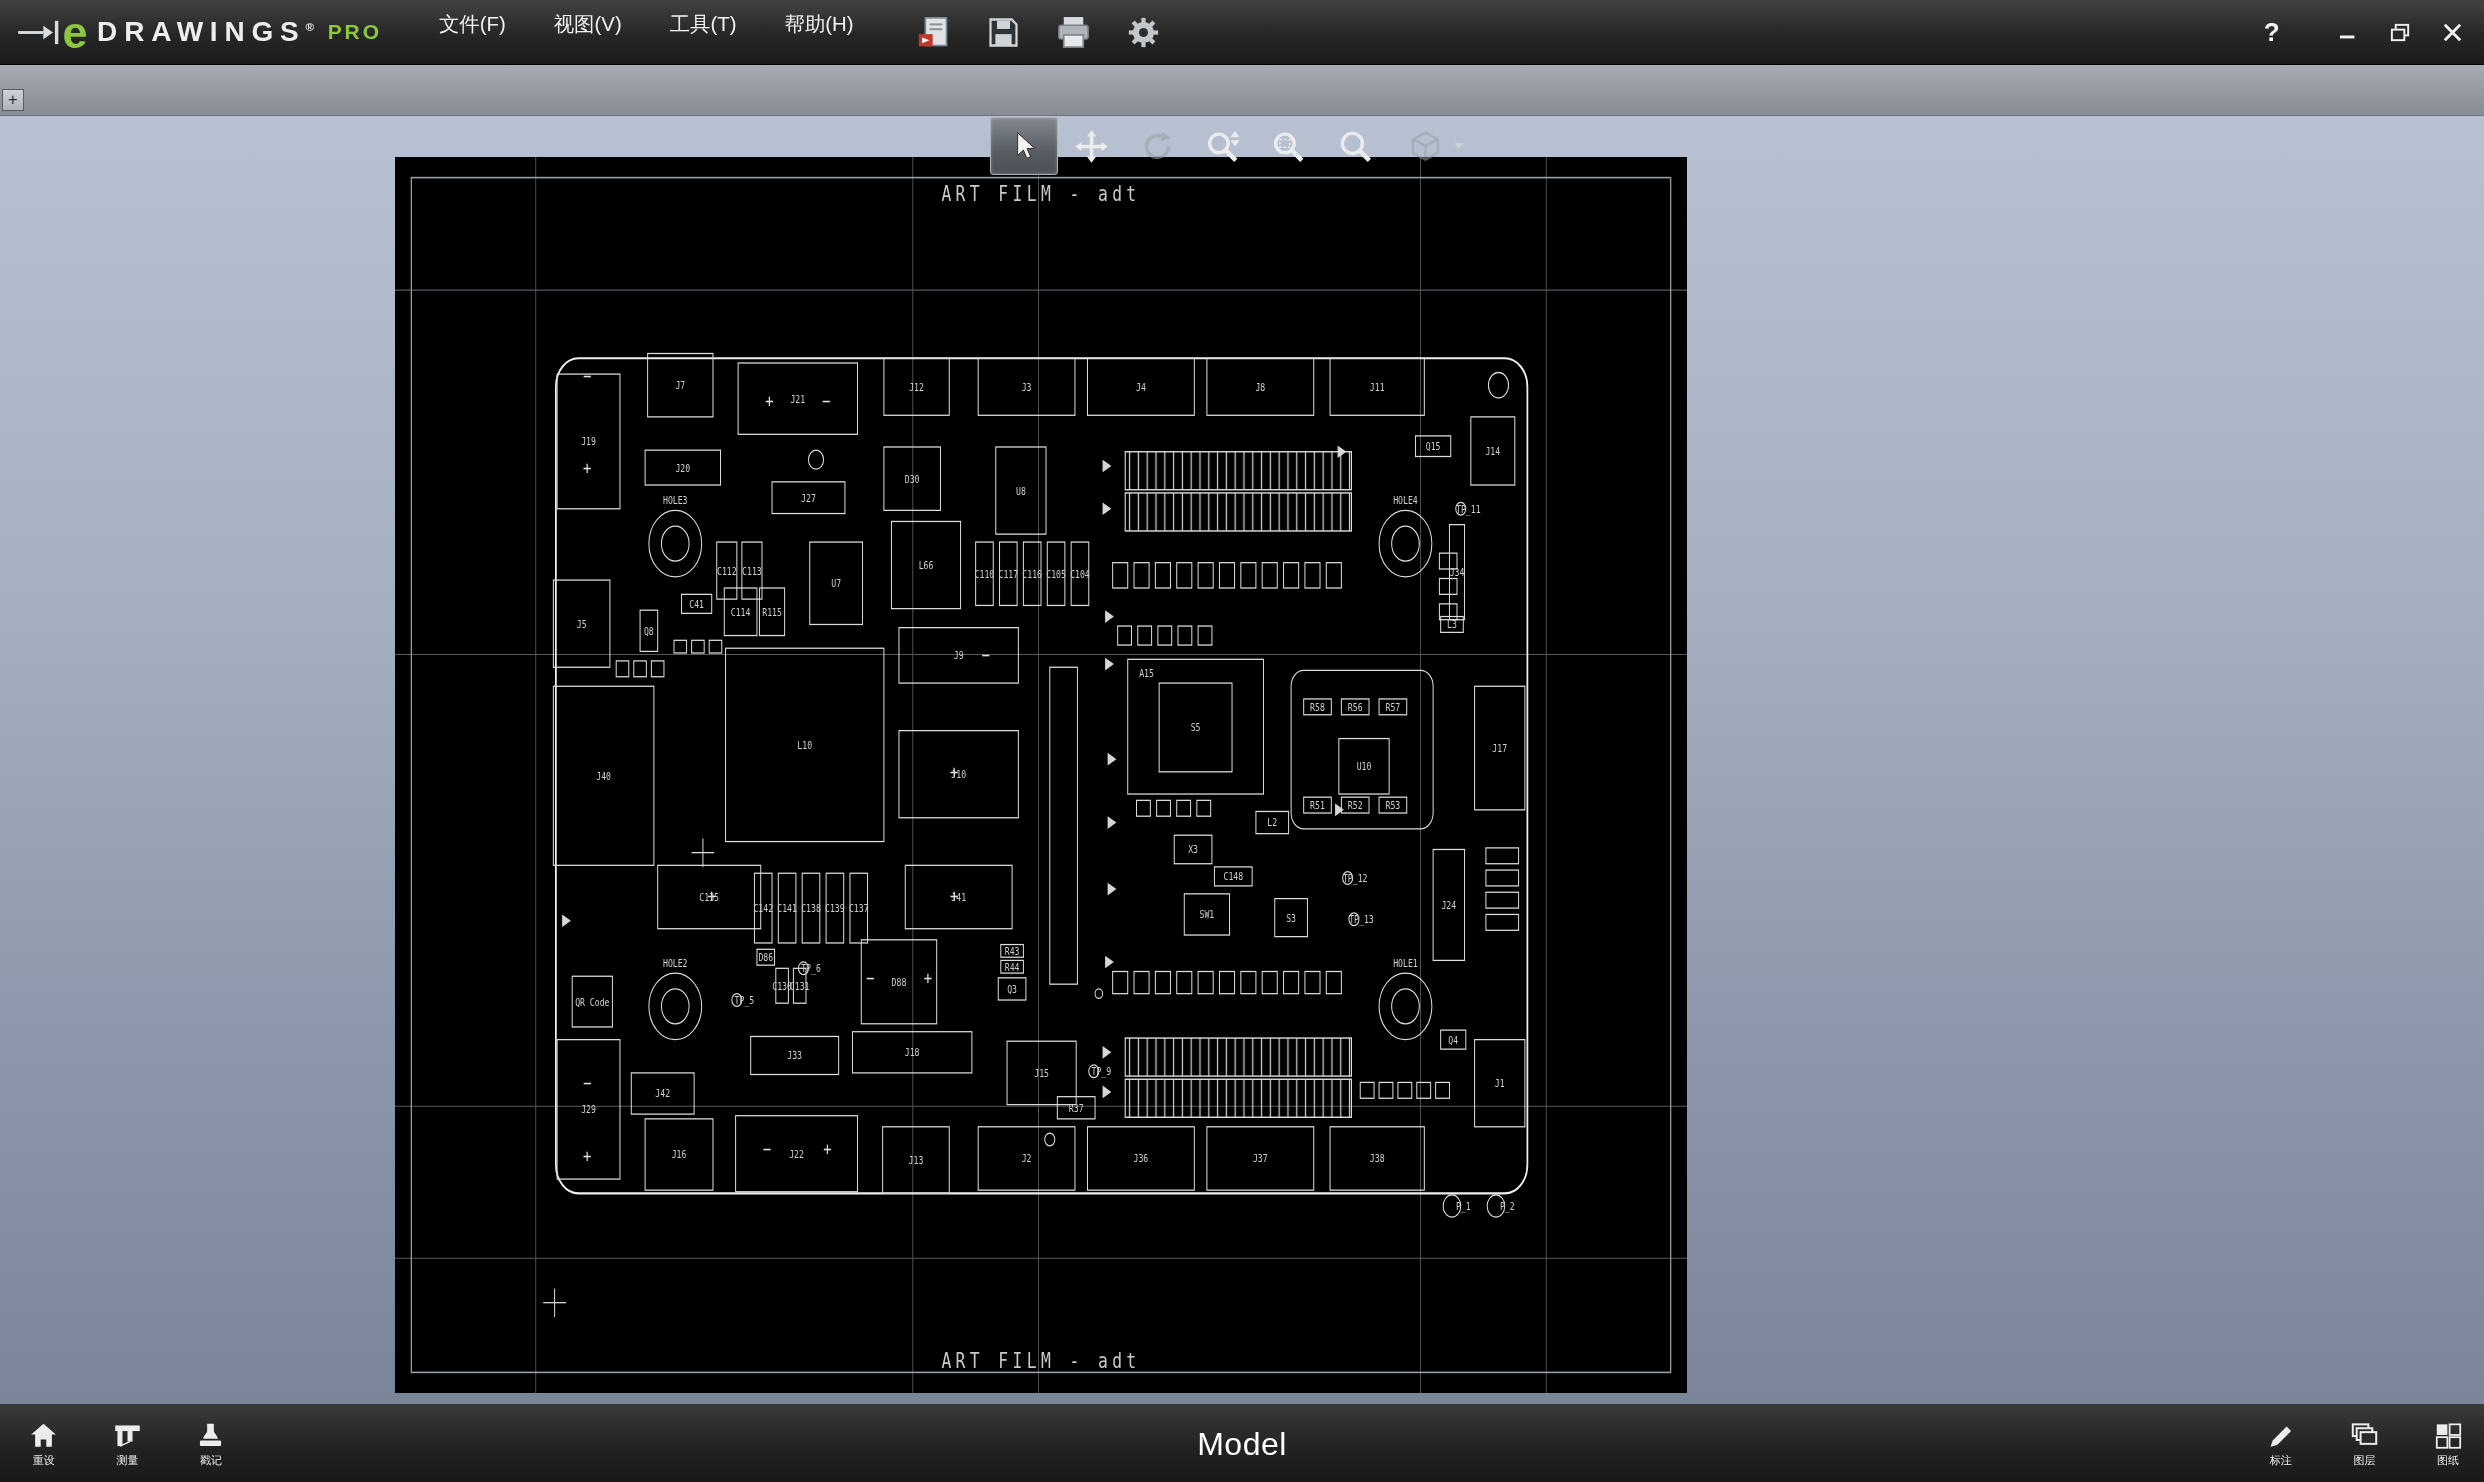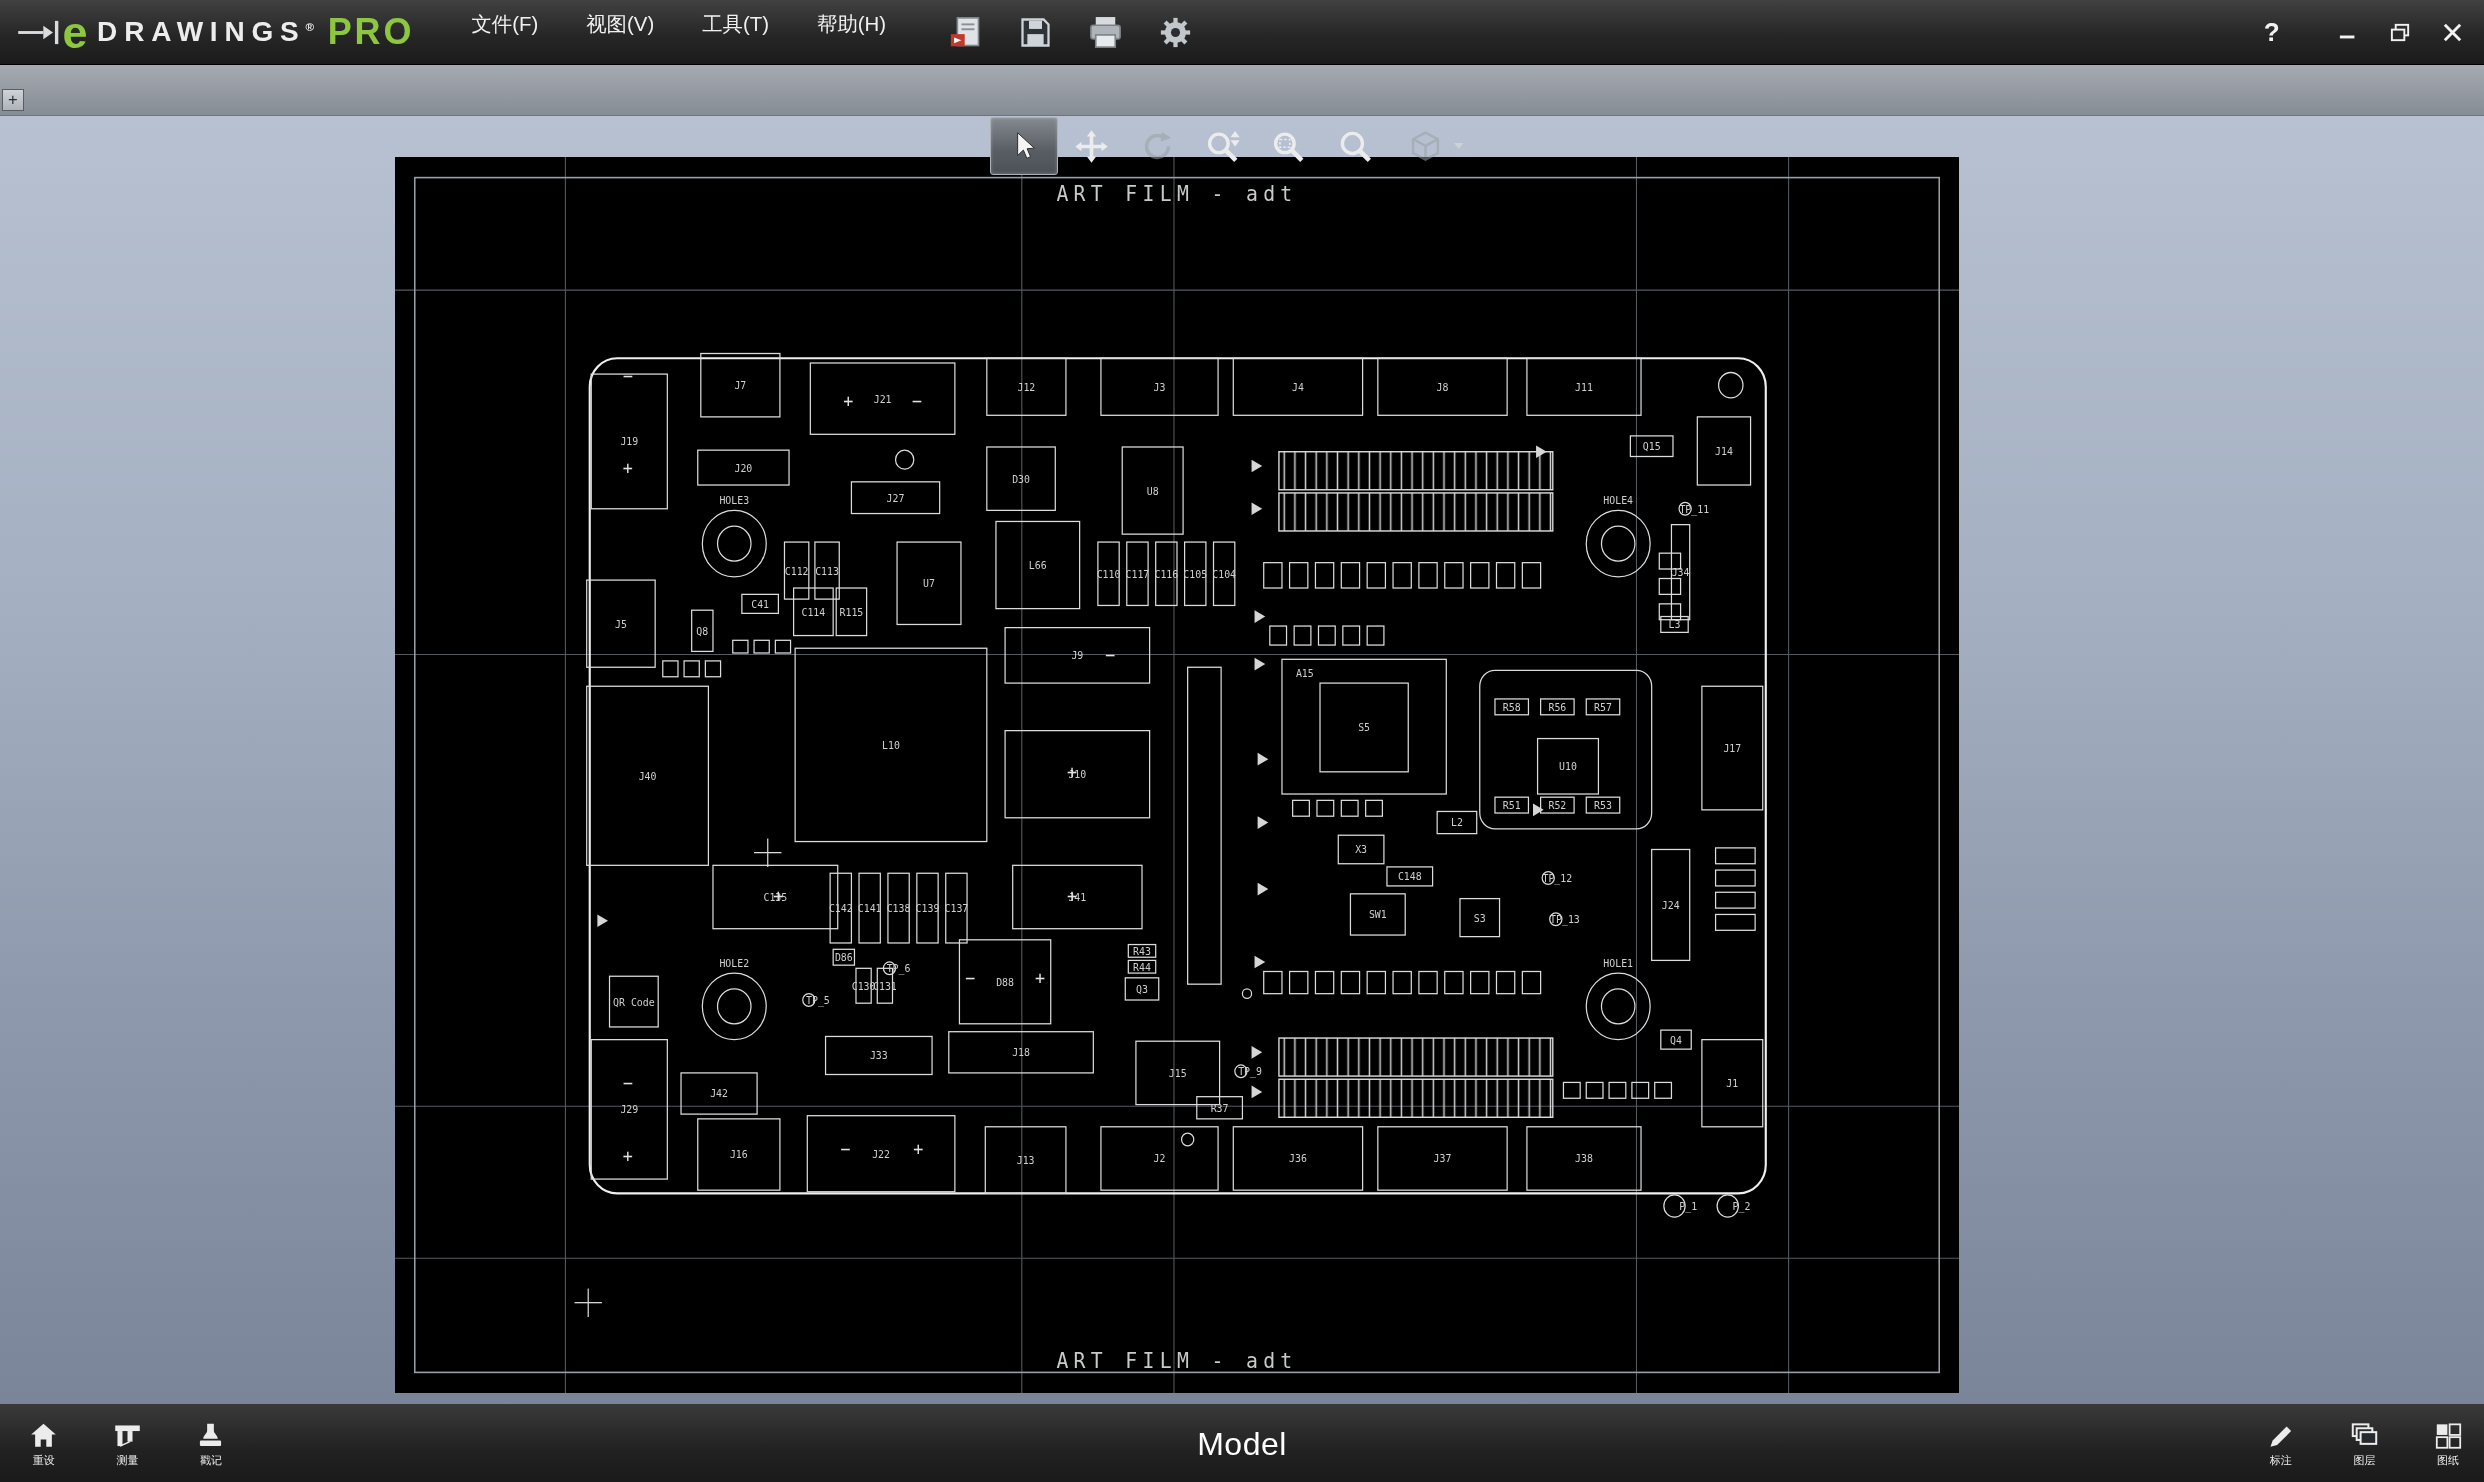--- a/index.html
+++ b/index.html
@@ -12,21 +12,21 @@
   
   .titlebar{
     height:64px;flex:0 0 64px;display:flex;align-items:center;
     background:linear-gradient(#414141,#262626 55%,#1b1b1b);
     border-bottom:1px solid #000;
   }
   .logo{display:flex;align-items:center;margin-left:15.5px;user-select:none;}
   .logo-e{color:#8dc63f;font-size:45px;font-weight:bold;line-height:1;margin-left:1.9px;}
   .logo-drawings{color:#ededed;font-size:28px;font-weight:bold;letter-spacing:6.8px;margin-left:9.7px;}
   .logo-drawings sup{font-size:11.6px;letter-spacing:0;}
-  .logo-pro{color:#8dc63f;font-size:36px;font-weight:bold;letter-spacing:2.9px;margin-left:13.6px;}
+  .logo-pro{color:#8dc63f;font-size:21px;font-weight:bold;letter-spacing:2.9px;margin-left:13.6px;}
   .menubar{display:flex;margin-left:33px;height:80px;text-align:center;}
   .menu-item{color:#f0f0f0;font-size:20.4px;line-height:64px;padding:0 24px;cursor:default;}
   .quick-icons{display:flex;align-items:center;margin-left:33px;gap:25px;}
   .qbtn{width:45px;height:45px;background:none;border:none;display:flex;align-items:center;justify-content:center;padding:0;}
   .win-controls{margin-left:auto;display:flex;align-items:center;gap:9.7px;padding-right:9.7px;}
   .wbtn{width:43px;height:39px;background:none;border:none;display:flex;align-items:center;justify-content:center;color:#f2f2f2;padding:0;}
   .help-btn{font-size:26px;font-weight:bold;margin-right:23px;}
 
   
   .tabbar{
@@ -45,21 +45,21 @@
     border:1px solid #5f646a;border-bottom:none;border-radius:4.9px 4.9px 0 0;
     font-size:19.4px;color:#16181b;
   }
   .tabclose{color:#33373b;font-size:18.4px;font-weight:bold;margin-left:3.9px;cursor:default;}
 
   
   .viewport{
     position:relative;height:1288px;flex:0 0 1288px;overflow:hidden;
     background:linear-gradient(180deg,#b7c1d1 0%,#a4afc1 38%,#8d98ac 70%,#7b8599 100%);
   }
-  .canvas{position:absolute;left:395px;top:41px;width:1564px;height:1236px;background:#000;}
+  .canvas{position:absolute;left:395px;top:41px;width:1292px;height:1236px;background:#000;}
   .canvas svg{width:100%;height:100%;display:block;}
 
   #pcb-svg .grid{stroke:#565b60;stroke-width:0.7;}
   #pcb-svg .frame{stroke:#9aa0a5;stroke-width:1;fill:none;}
   #pcb-svg .board{stroke:#efefef;stroke-width:1.4;fill:none;}
   #pcb-svg .comp{stroke:#dcdcdc;stroke-width:0.8;fill:none;}
   #pcb-svg .bar{stroke:#dcdcdc;stroke-width:0.9;fill:url(#hatch);}
   #pcb-svg .lbl{fill:#cfcfcf;font:6.5px "DejaVu Sans Mono",monospace;text-anchor:middle;}
   #pcb-svg .cadtext{fill:#c9c9c9;font:13px "DejaVu Sans Mono",monospace;letter-spacing:3.5px;text-anchor:middle;}
   #pcb-svg .tri{fill:#d6d6d6;}

